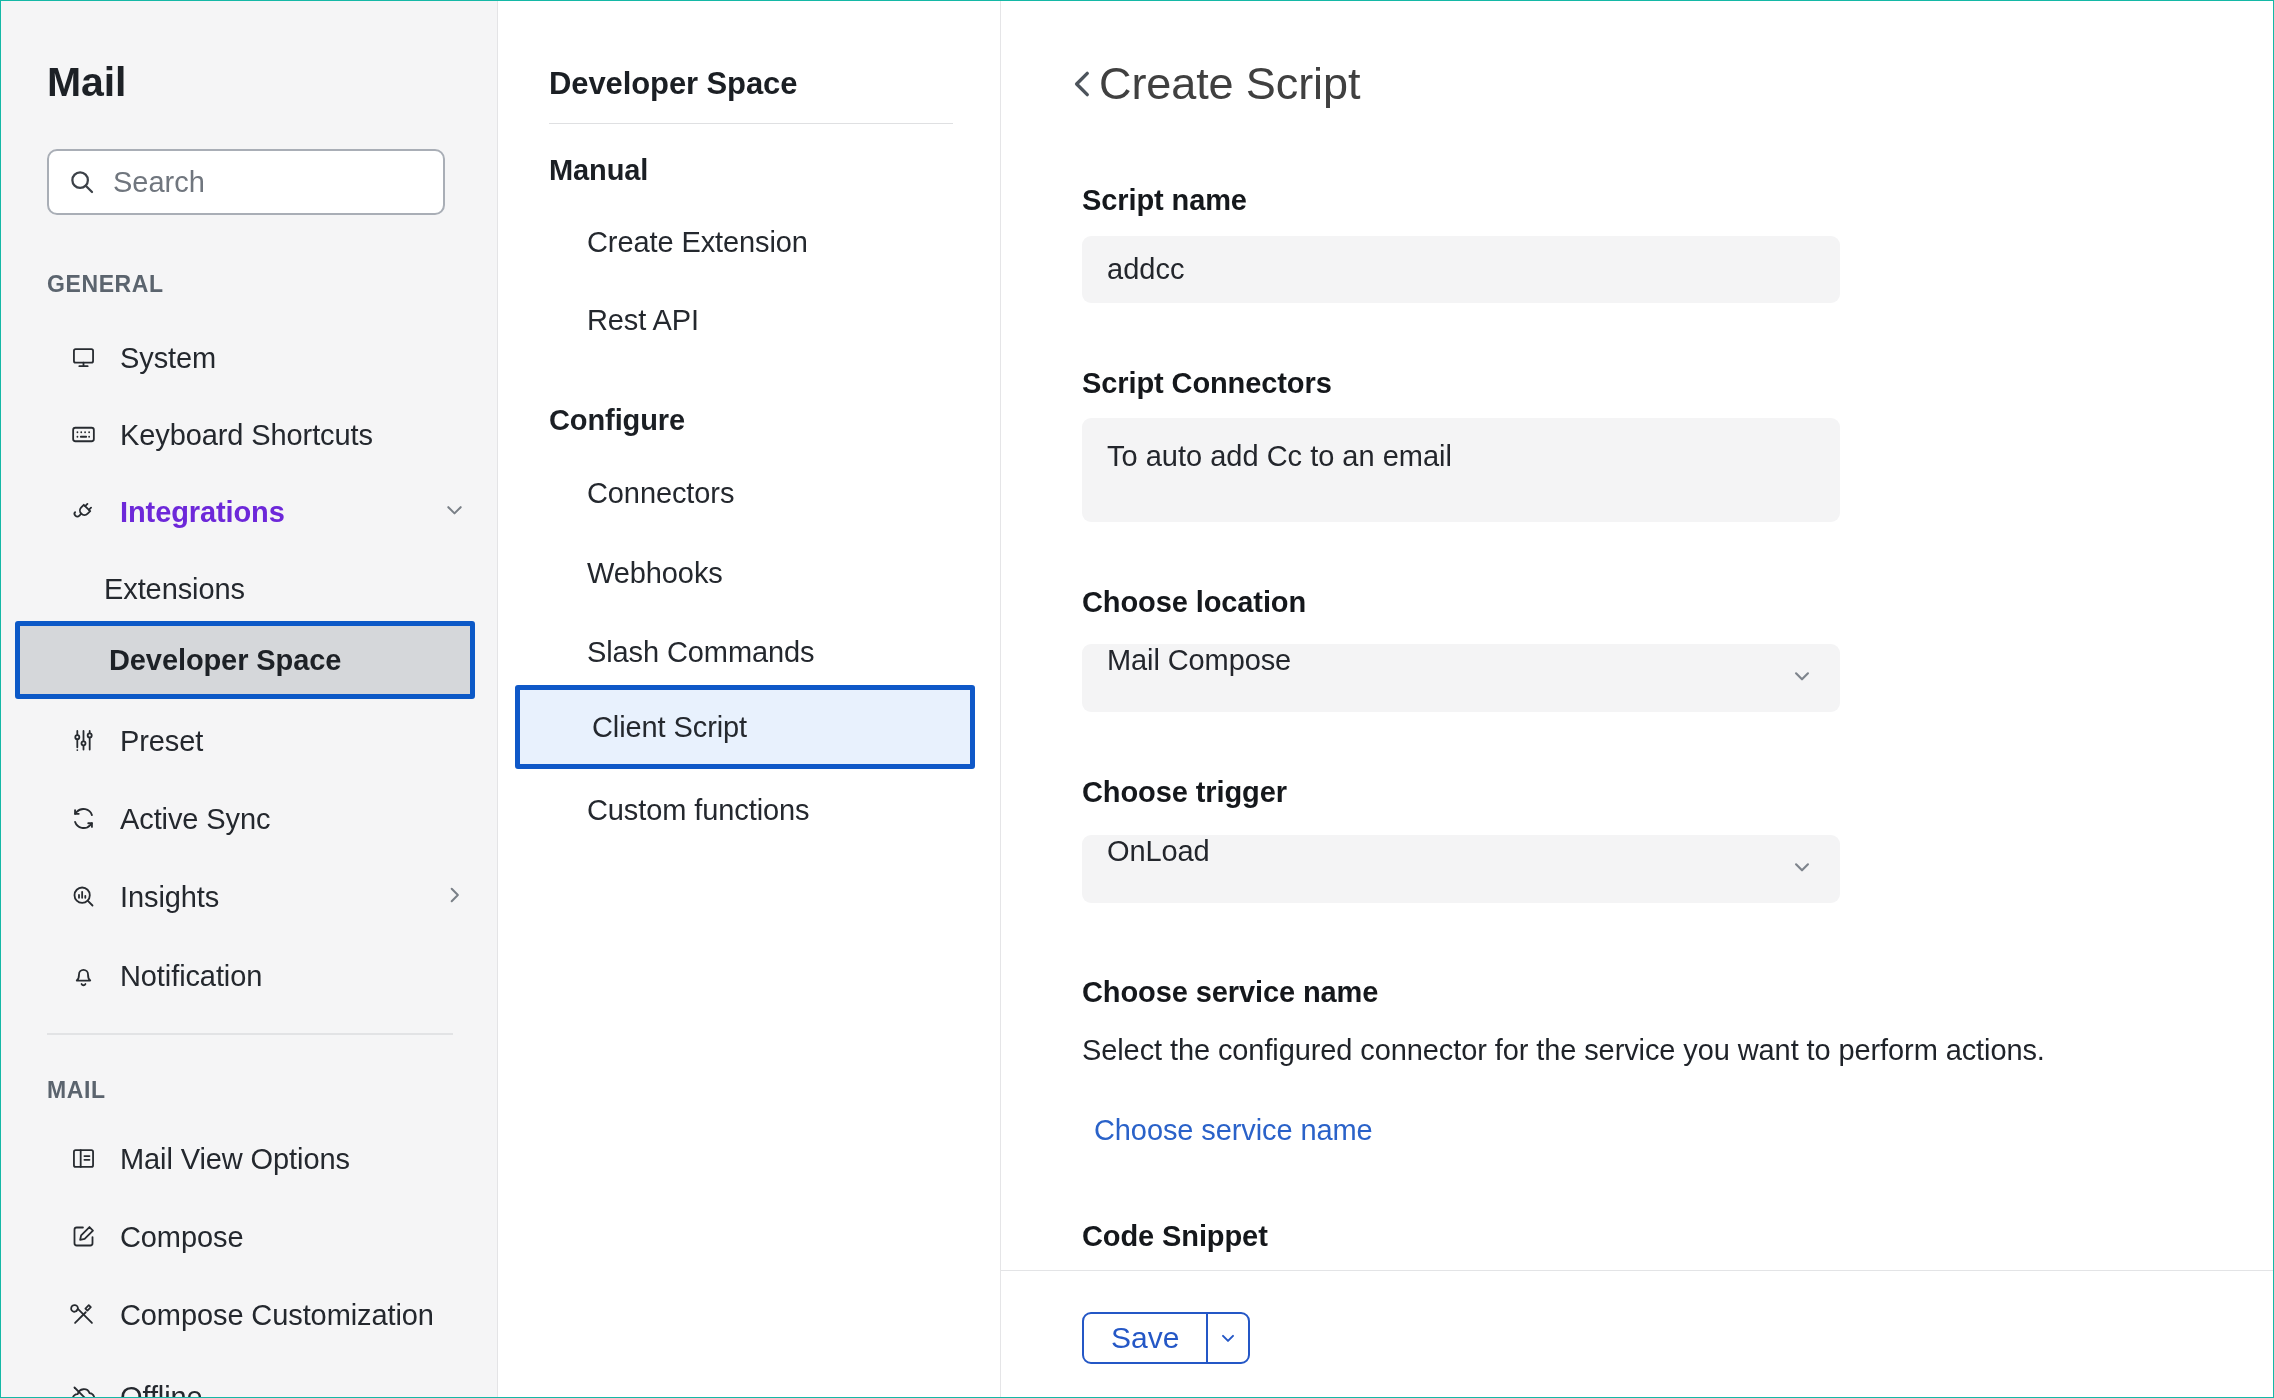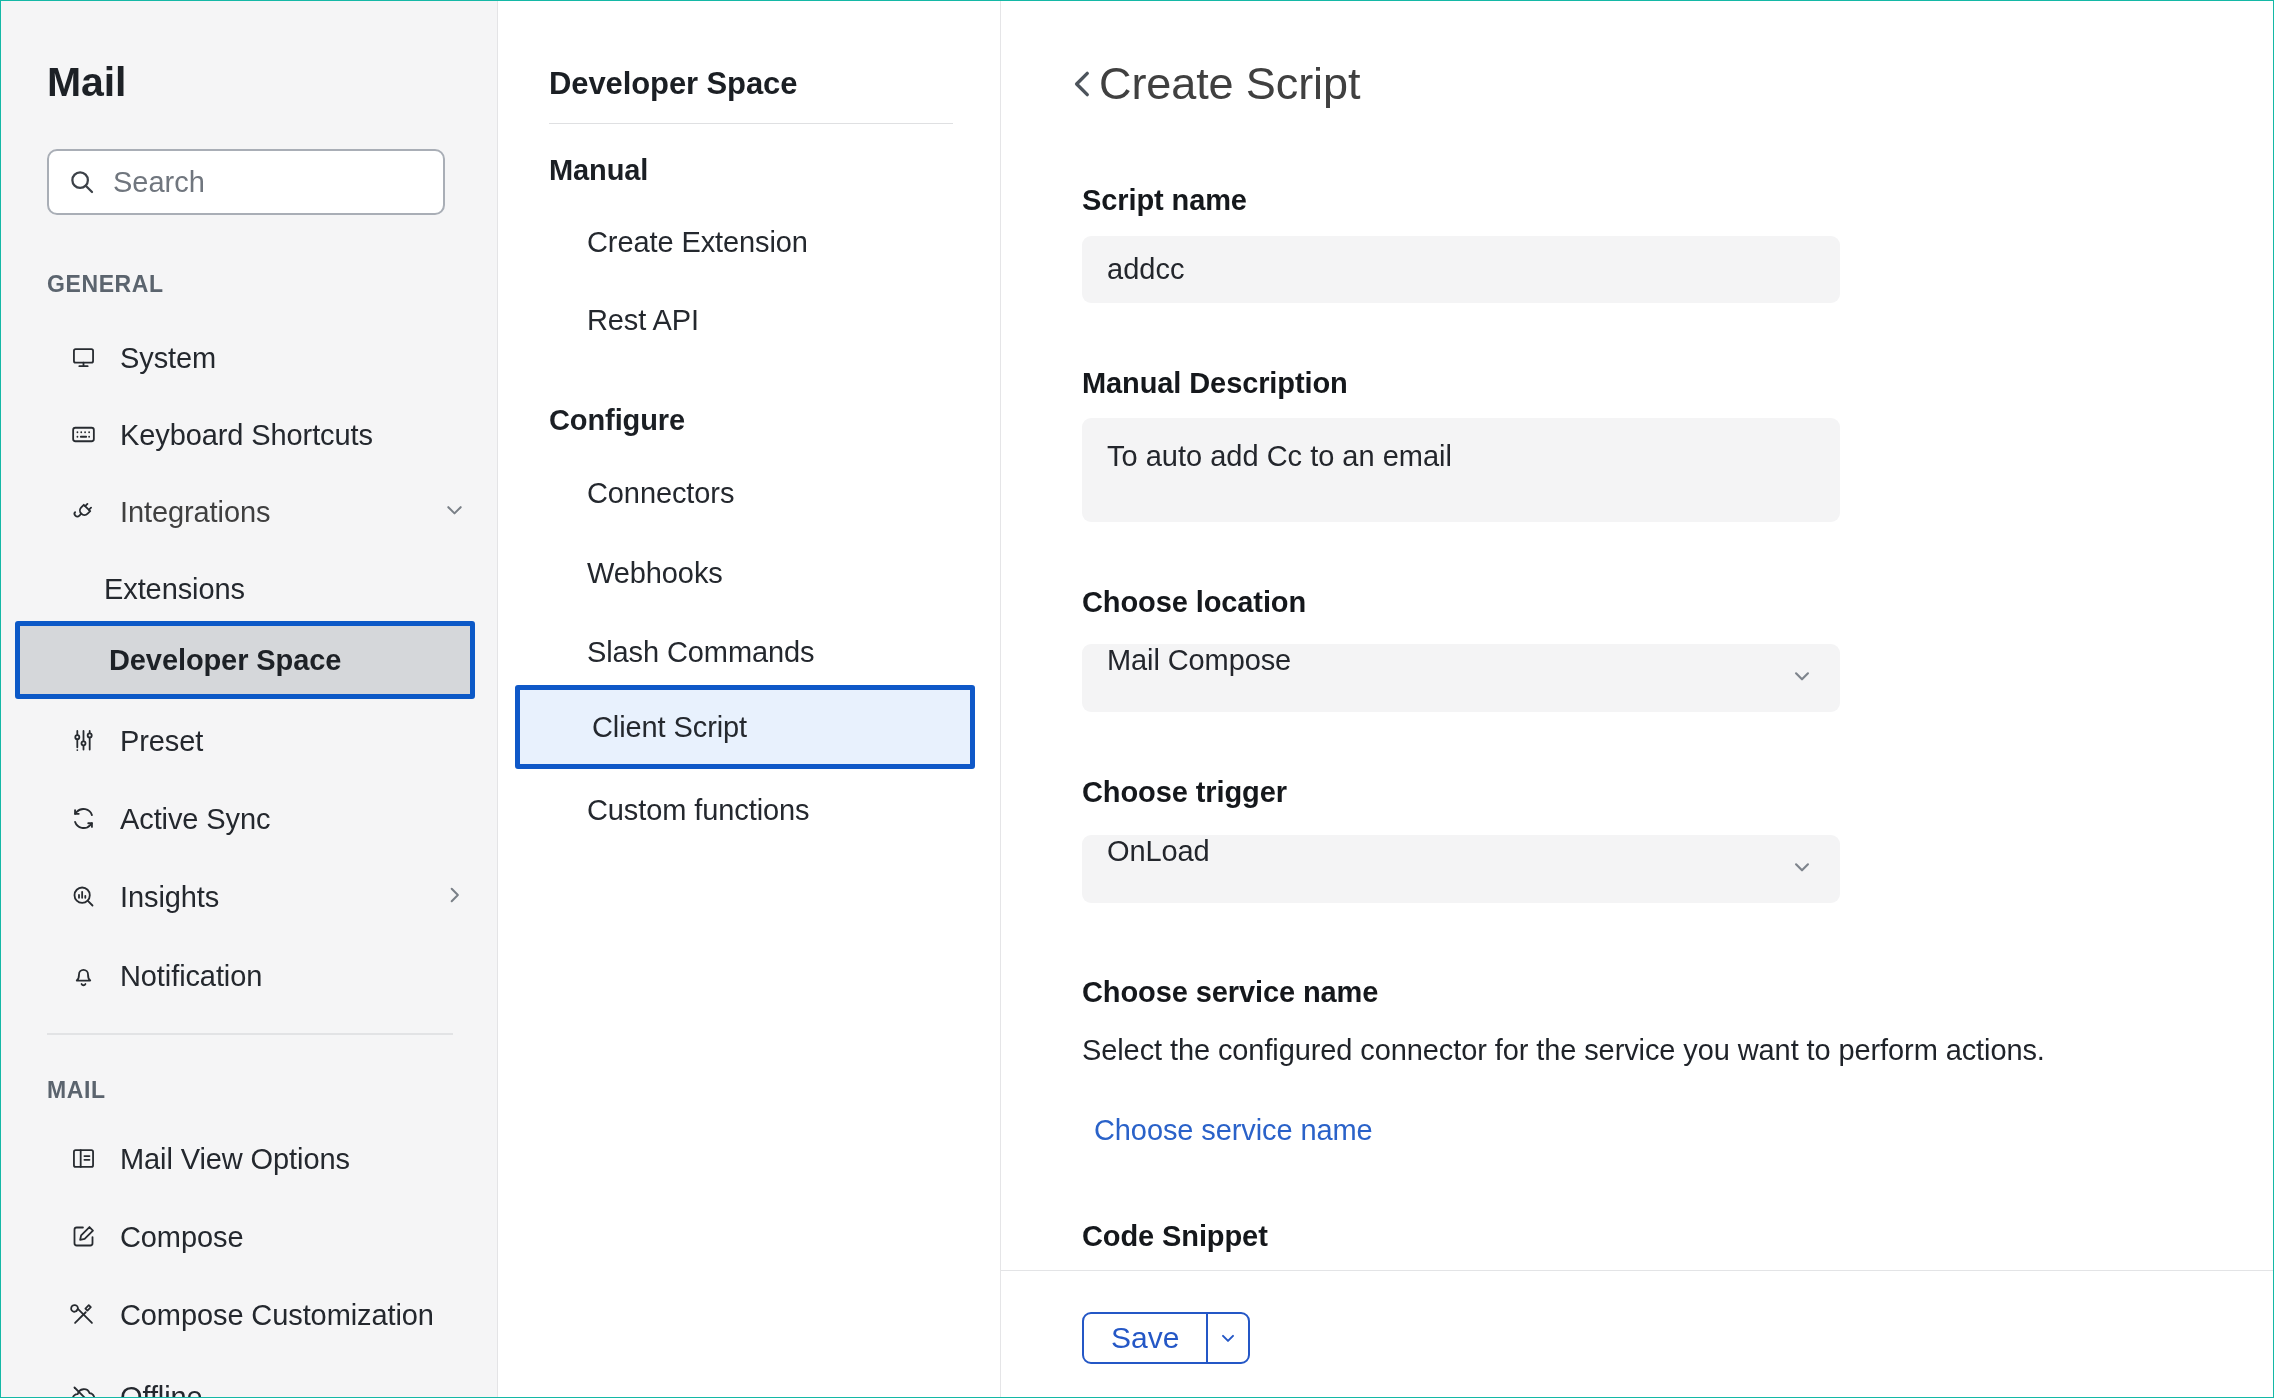--- a/index.html
+++ b/index.html
@@ -45,21 +45,21 @@
   }
   .srow {
     position: absolute; left: 0; width: 497px; height: 77px;
     display: flex; align-items: center; padding-left: 69px; cursor: pointer;
   }
   .srow .icn { width: 27px; height: 27px; margin-right: 23px; flex: 0 0 auto; }
   .srow .icn svg { width: 27px; height: 27px; stroke: #272b30; fill: none;
     stroke-width: 1.6; stroke-linecap: round; stroke-linejoin: round; }
   .srow .lbl { font-size: 29px; color: #24282e; line-height: 36px; white-space: nowrap; }
   .srow.child { padding-left: 103px; }
-  .srow.bold .lbl { font-weight: 400; color: #404040; }
+  .srow.bold .lbl { font-weight: 700; color: #6d28d9; }
   .srow .trail { position: absolute; right: 30px; top: 50%; transform: translateY(-50%); }
   .srow .trail svg { width: 27px; height: 27px; stroke: #7a8087; fill: none;
     stroke-width: 1.8; stroke-linecap: round; stroke-linejoin: round; }
   .srow.selected-row {
     left: 14px; width: 460px; height: 78px;
     background: #d5d7da; border: 5px solid #0c59c7; border-radius: 3px;
     padding-left: 89px;
   }
   .srow.selected-row .lbl { font-weight: 700; color: #1d2126; }
   .side-divider { position: absolute; left: 46px; width: 406px; height: 0;
@@ -308,21 +308,21 @@
     <button class="back-btn">
       <svg viewBox="0 0 24 24">
           <path d="M15 4.5L7.5 12l7.5 7.5"></path>
         </svg>
     </button>
     <h1 class="page-title">Create Script</h1>
 
     <div class="f-label" style="top:182px">Script name</div>
     <input class="f-input" style="top: 235px;" type="text" value="addcc">
 
-    <div class="f-label" style="top:365px">Manual Description</div>
+    <div class="f-label" style="top:365px">Script Connectors</div>
     <textarea class="f-textarea" style="top: 417px;">To auto add Cc to an email</textarea>
 
     <div class="f-label" style="top:584px">Choose location</div>
     <div class="f-select" style="top:643px">
       <span class="val">Mail Compose</span>
       <span class="car"><svg viewBox="0 0 24 24">
             <path d="M6.5 9.5l5.5 5.5 5.5-5.5"></path>
           </svg></span>
     </div>
 

